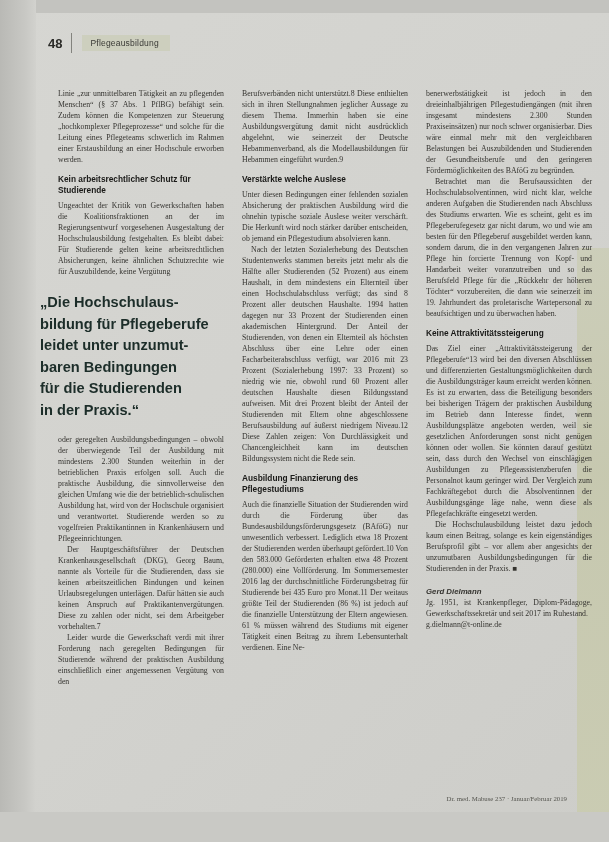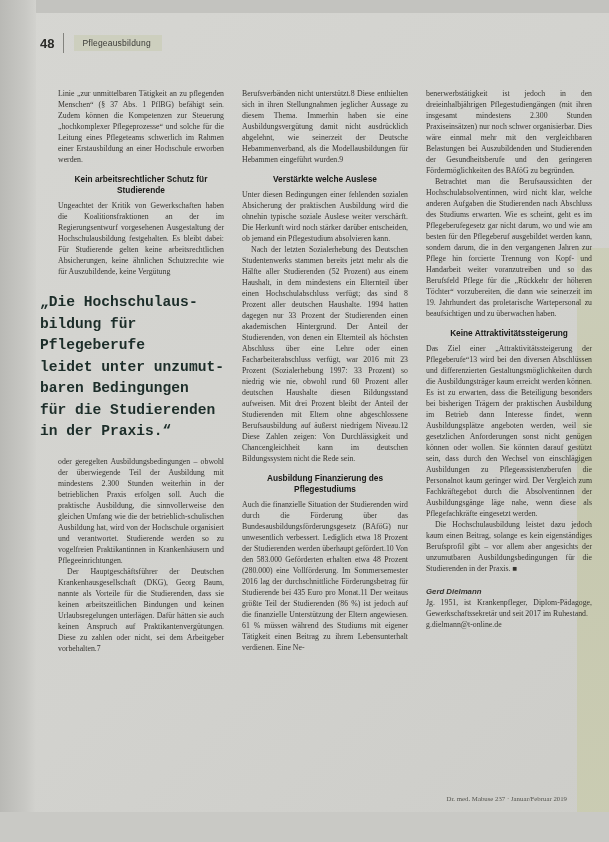--- a/index.html
+++ b/index.html
@@ -8,34 +8,34 @@
     background:#cfcfcb;font-family:"Liberation Serif","DejaVu Serif",serif;
   }
   .page{position:absolute;inset:0;background:linear-gradient(135deg,#d6d6d2 0%,#d2d2ce 55%,#cdcdc9 100%);}
   .edge-top{position:absolute;top:0;left:0;width:609px;height:13px;background:#c3c3bf;}
   .edge-left{position:absolute;top:0;left:0;width:36px;height:842px;
     background:linear-gradient(90deg,#b9b9b5 0%,#c8c8c4 70%,#d2d2ce 100%);}
   .edge-bottom{position:absolute;bottom:0;left:0;width:609px;height:30px;background:#c9c9c5;}
   .edge-right-green{position:absolute;top:248px;right:0;width:32px;height:564px;
     background:linear-gradient(180deg,#cbcdb6 0%,#c5c7ab 40%,#c9cbae 100%);opacity:.85;}
 
-  .header{position:absolute;top:32px;left:40px;display:flex;align-items:center;height:22px;}
+  .header{position:absolute;top:32px;left:48px;display:flex;align-items:center;height:22px;}
   .page-number{font-family:"Liberation Sans","DejaVu Sans",sans-serif;font-weight:bold;
     font-size:13px;color:#2b2b28;margin-right:9px;}
   .header-rule{width:1px;height:20px;background:#83837e;margin-right:10px;}
   .section-tag{background:#cdcfbe;padding:3px 11px 3px 8px;font-family:"Liberation Sans","DejaVu Sans",sans-serif;
     font-size:8.5px;color:#3a3a36;letter-spacing:.2px;}
 
   .columns{position:absolute;top:88px;left:58px;width:534px;display:flex;gap:18px;}
   .col{width:171px;}
   .col p{font-size:7.8px;line-height:11px;text-align:justify;color:#34332f;margin:0;}
   .col p.indent{text-indent:9px;}
   .col .subhead{font-family:"Liberation Sans","DejaVu Sans",sans-serif;font-size:8.3px;font-weight:bold;
-    color:#191917;line-height:11px;margin:9px 0 4px 0;text-align:center;}
-  .pull-quote{font-family:Liberation Mono, monospace;font-weight:bold;
+    color:#191917;line-height:11px;margin:9px 0 4px 0;text-align:left;}
+  .pull-quote{font-family:Liberation Sans, sans-serif;font-weight:bold;
     font-size:14.6px;line-height:21.5px;color:#1c2d29;margin:15px 0 13px -18px;
     white-space:pre-line;text-align:left;}
   .author-block{margin-top:12px;}
   .author-name{font-family:"Liberation Sans","DejaVu Sans",sans-serif;font-size:8px;font-weight:bold;
     font-style:italic;color:#222220;margin:0 0 2px 0;}
   .author-bio{font-size:6.9px;line-height:8.8px;color:#3c3b37;text-align:left;margin:0;}
   .author-email{font-size:6.9px;line-height:9px;color:#3c3b37;margin:2px 0 0 0;}
   .page-footer{position:absolute;top:795px;right:42px;font-size:6.8px;color:#55554f;
     font-family:"Liberation Serif","DejaVu Serif",serif;}
 </style>
@@ -61,20 +61,21 @@
       <div class="subhead">Kein arbeitsrechtlicher Schutz für Studierende</div>
       <p>Ungeachtet der Kritik von Gewerkschaften haben die Koalitionsfraktionen an der im Regierungsentwurf vorgesehenen Ausgestaltung der Hochschulausbildung festgehalten. Es bleibt dabei: Für Studierende gelten keine arbeitsrechtlichen Absicherungen, keine ähnlichen Schutzrechte wie für Auszubildende, keine Vergütung</p>
       <div class="pull-quote">„Die Hochschulaus-
 bildung für Pflegeberufe
 leidet unter unzumut-
 baren Bedingungen
 für die Studierenden
 in der Praxis.“</div>
       <p>oder geregelten Ausbildungsbedingungen – obwohl der überwiegende Teil der Ausbildung mit mindestens 2.300 Stunden weiterhin in der betrieblichen Praxis erfolgen soll. Auch die praktische Ausbildung, die sinnvollerweise den gleichen Umfang wie die der betrieblich-schulischen Ausbildung hat, wird von der Hochschule organisiert und verantwortet. Studierende werden so zu vogelfreien Praktikantinnen in Krankenhäusern und Pflegeeinrichtungen.</p>
       <p class="indent">Der Hauptgeschäftsführer der Deutschen Krankenhausgesellschaft (DKG), Georg Baum, nannte als Vorteile für die Studierenden, dass sie keinen arbeitszeitlichen Bindungen und keinen Urlaubsregelungen unterlägen. Dafür hätten sie auch keinen Anspruch auf Praktikantenvergütungen. Diese zu zahlen oder nicht, sei dem Arbeitgeber vorbehalten.7</p>
+      <p class="indent">Leider wurde die Gewerkschaft verdi mit ihrer Forderung nach geregelten Bedingungen für Studierende während der praktischen Ausbildung einschließlich einer angemessenen Vergütung von den</p>
     </div>
 
     <div class="col">
       <p>Berufsverbänden nicht unterstützt.8 Diese enthielten sich in ihren Stellungnahmen jeglicher Aussage zu diesem Thema. Immerhin haben sie eine Ausbildungsvergütung damit nicht ausdrücklich abgelehnt, wie seinerzeit der Deutsche Hebammenverband, als die Modellausbildungen für Hebammen eingeführt wurden.9</p>
       <div class="subhead">Verstärkte welche Auslese</div>
       <p>Unter diesen Bedingungen einer fehlenden sozialen Absicherung der praktischen Ausbildung wird die ohnehin typische soziale Auslese weiter verschärft. Die Herkunft wird noch stärker darüber entscheiden, ob jemand ein Pflegestudium absolvieren kann.</p>
       <p class="indent">Nach der letzten Sozialerhebung des Deutschen Studentenwerks stammen bereits jetzt mehr als die Hälfte aller Studierenden (52 Prozent) aus einem Haushalt, in dem mindestens ein Elternteil über einen Hochschulabschluss verfügt; das sind 8 Prozent aller deutschen Haushalte. 1994 hatten dagegen nur 33 Prozent der Studierenden einen akademischen Hintergrund. Der Anteil der Studierenden, von denen ein Elternteil als höchsten Abschluss über eine Lehre oder einen Facharbeiterabschluss verfügt, war 2016 mit 23 Prozent (Sozialerhebung 1997: 33 Prozent) so niedrig wie nie, obwohl rund 60 Prozent aller deutschen Haushalte diesen Bildungsstand aufweisen. Mit drei Prozent bleibt der Anteil der Studierenden mit Eltern ohne abgeschlossene Berufsausbildung auf äußerst niedrigem Niveau.12 Diese Zahlen zeigen: Von Durchlässigkeit und Chancengleichheit kann im deutschen Bildungssystem nicht die Rede sein.</p>
       <div class="subhead">Ausbildung Finanzierung des Pflegestudiums</div>
       <p>Auch die finanzielle Situation der Studierenden wird durch die Förderung über das Bundesausbildungsförderungsgesetz (BAföG) nur unwesentlich verbessert. Lediglich etwa 18 Prozent der Studierenden werden überhaupt gefördert.10 Von den 583.000 Geförderten erhalten etwa 48 Prozent (280.000) eine Vollförderung. Im Sommersemester 2016 lag der durchschnittliche Förderungsbetrag für Studierende bei 435 Euro pro Monat.11 Der weitaus größte Teil der Studierenden (86 %) ist jedoch auf die finanzielle Unterstützung der Eltern angewiesen. 61 % müssen während des Studiums mit eigener Tätigkeit einen Beitrag zu ihrem Lebensunterhalt verdienen. Eine Ne-</p>
     </div>

